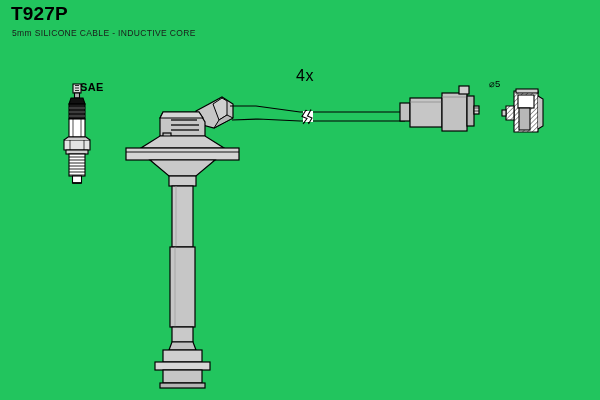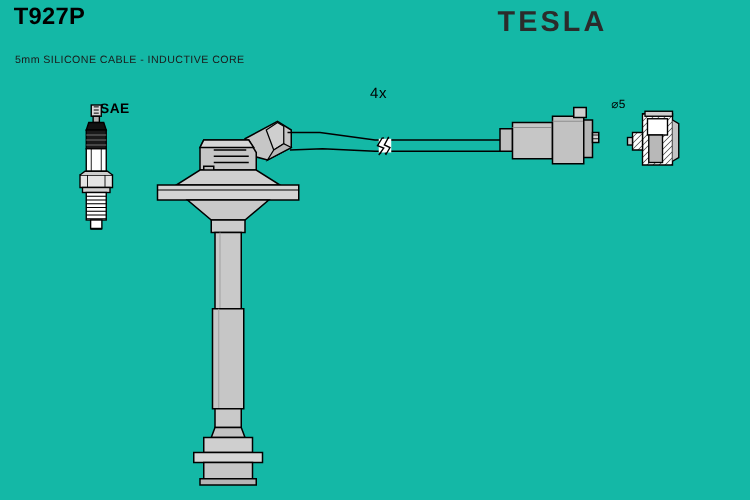--- a/index.html
+++ b/index.html
@@ -4,21 +4,21 @@
 <style>
   html, body {
     margin: 0;
     padding: 0;
     background: #ffffff;
   }
   #page {
     position: relative;
     width: 600px;
     height: 400px;
-    background: #14b8a6;
+    background: #22c55e;
     overflow: hidden;
     font-family: "Liberation Sans", sans-serif;
     -webkit-font-smoothing: none;
   }
   
   #part-number {
     position: absolute;
     left: 11px;
     top: 4px;
     font-size: 19px;
@@ -31,21 +31,20 @@
   #part-desc {
     position: absolute;
     left: 12px;
     top: 29px;
     font-size: 8.5px;
     font-weight: normal;
     letter-spacing: 0.35px;
     color: #1a1a1a;
     line-height: 1;
     white-space: nowrap;
-    margin-top: 14px;
   }
   #brand-logo {
     position: absolute;
     left: 398px;
     top: 6px;
     font-size: 23px;
     font-weight: bold;
     letter-spacing: 2.5px;
     color: #2b2b2b;
     line-height: 1;
@@ -54,21 +53,21 @@
   
   .annot {
     position: absolute;
     color: #000000;
     line-height: 1;
     white-space: nowrap;
   }
   #label-qty {
     left: 296px;
     top: 68px;
-    font-size: 12px;
+    font-size: 16px;
     font-weight: normal;
     letter-spacing: 0.5px;
     text-align: center;
   }
   #label-sae {
     left: 80px;
     top: 82px;
     font-size: 11px;
     font-weight: bold;
     letter-spacing: 0.4px;
@@ -91,21 +90,20 @@
 </style>
 </head>
 <body>
 
 <div id="page">
 
   <div id="part-number">T927P</div>
 
   <div id="part-desc">5mm SILICONE CABLE - INDUCTIVE CORE</div>
 
-  <div id="brand-logo">TESLA</div>
 
   <div class="annot" id="label-qty">4x</div>
 
   <div class="annot" id="label-sae">SAE</div>
 
   <div class="annot" id="label-dia">⌀5</div>
 
   <svg id="drawing" viewBox="0 0 600 400" xmlns="http://www.w3.org/2000/svg">
 
     <defs>

